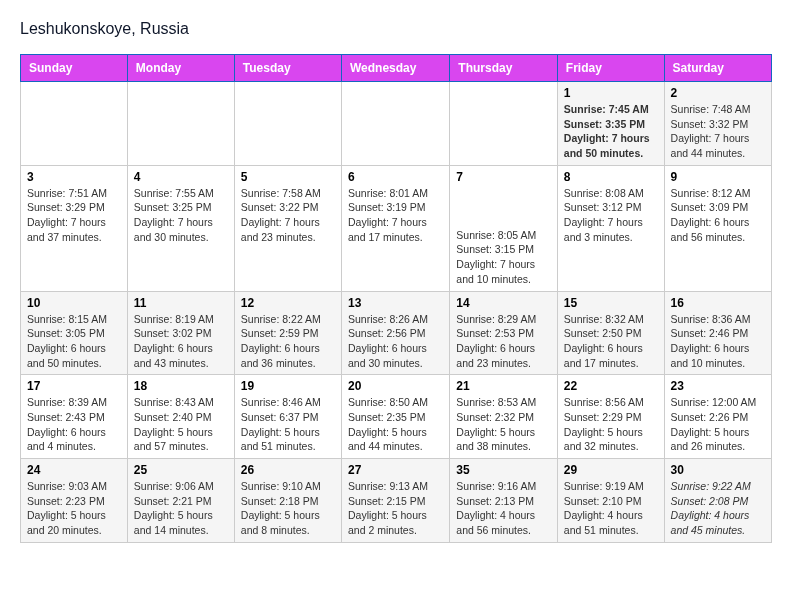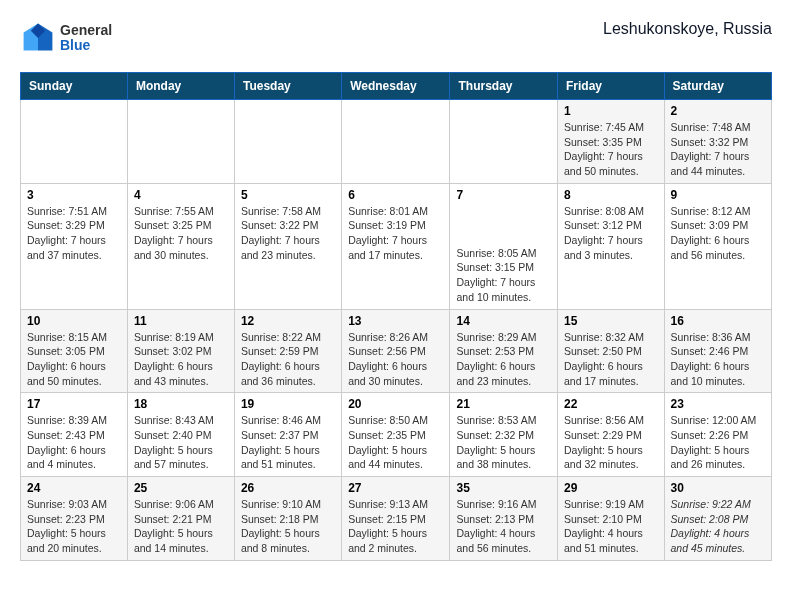--- a/index.html
+++ b/index.html
@@ -46,21 +46,21 @@
       font-size: 16px;
       font-weight: normal;
       color: #0f172a;
     }
     .calendar {
       width: 100%;
       border-collapse: collapse;
       font-size: 11px;
     }
     .calendar thead tr {
-      background-color: #0c4a6e;
+      background-color: #d946ef;
       color: white;
       margin-left: 41px;
     }
     .calendar thead th {
       padding: 6px 8px;
       text-align: left;
       font-size: 12px;
       font-weight: bold;
       border: 1px solid #1565c0;
     }
@@ -89,31 +89,20 @@
       line-height: 1.4;
     }
     .empty-cell {
       background: #fff !important;
     }
   </style>
 </head>
 <body>
 
 <div class="header">
-  <div class="logo">
-    <svg class="logo-icon" viewBox="0 0 40 40">
-      <polygon points="20,4 36,14 36,34 20,34" fill="#1565c0"></polygon>
-      <polygon points="20,4 4,14 4,34 20,34" fill="#42a5f5"></polygon>
-      <polygon points="20,4 28,12 20,20 12,12" fill="#0d47a1"></polygon>
-    </svg>
-    <div class="logo-text">
-      <span class="logo-general">General</span>
-      <span class="logo-blue">Blue</span>
-    </div>
-  </div>
   <div class="title-block">
     <h2>Leshukonskoye, Russia</h2>
   </div>
 </div>
 
 <table class="calendar">
   <thead>
     <tr>
     <th>Sunday</th>
         <th>Monday</th>
@@ -126,21 +115,21 @@
   </thead>
   <tbody>
   <tr>
         <td class="empty-cell"></td>
         <td class="empty-cell"></td>
         <td class="empty-cell"></td>
         <td class="empty-cell"></td>
         <td class="empty-cell"></td>
         <td>
           <span class="day-num">1</span>
-          <div class="day-info" style="white-space: pre-line;">Sunrise: 7:45 AM
+          <div class="day-info" style="white-space: pre-line; font-weight: bold;">Sunrise: 7:45 AM
 Sunset: 3:35 PM
 Daylight: 7 hours
 and 50 minutes.</div>
         </td>
         <td>
           <span class="day-num">2</span>
           <div class="day-info" style="white-space: pre-line;">Sunrise: 7:48 AM
 Sunset: 3:32 PM
 Daylight: 7 hours
 and 44 minutes.</div>
@@ -259,21 +248,21 @@
         <td>
           <span class="day-num">18</span>
           <div class="day-info" style="white-space: pre-line;">Sunrise: 8:43 AM
 Sunset: 2:40 PM
 Daylight: 5 hours
 and 57 minutes.</div>
         </td>
         <td>
           <span class="day-num">19</span>
           <div class="day-info" style="white-space: pre-line;">Sunrise: 8:46 AM
-Sunset: 2:37 PM
+Sunset: 6:37 PM
 Daylight: 5 hours
 and 51 minutes.</div>
         </td>
         <td>
           <span class="day-num">20</span>
           <div class="day-info" style="white-space: pre-line;">Sunrise: 8:50 AM
 Sunset: 2:35 PM
 Daylight: 5 hours
 and 44 minutes.</div>
         </td>

